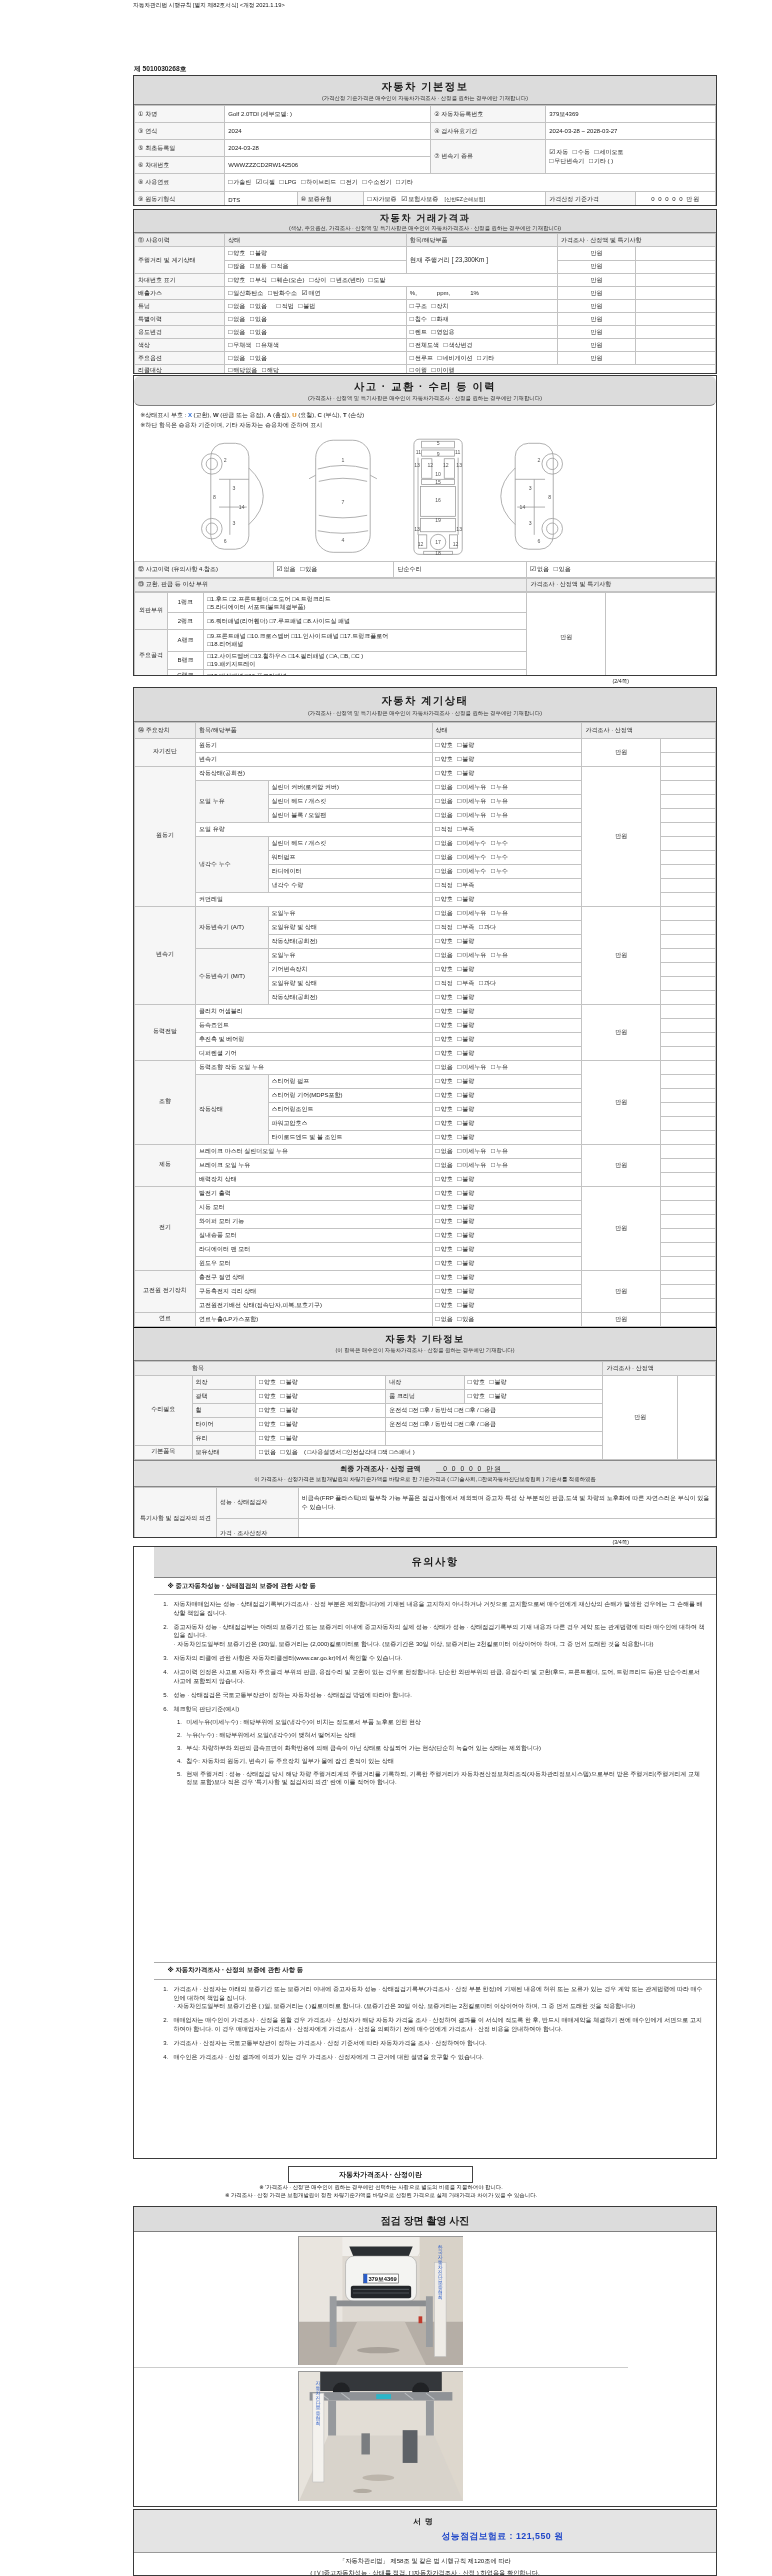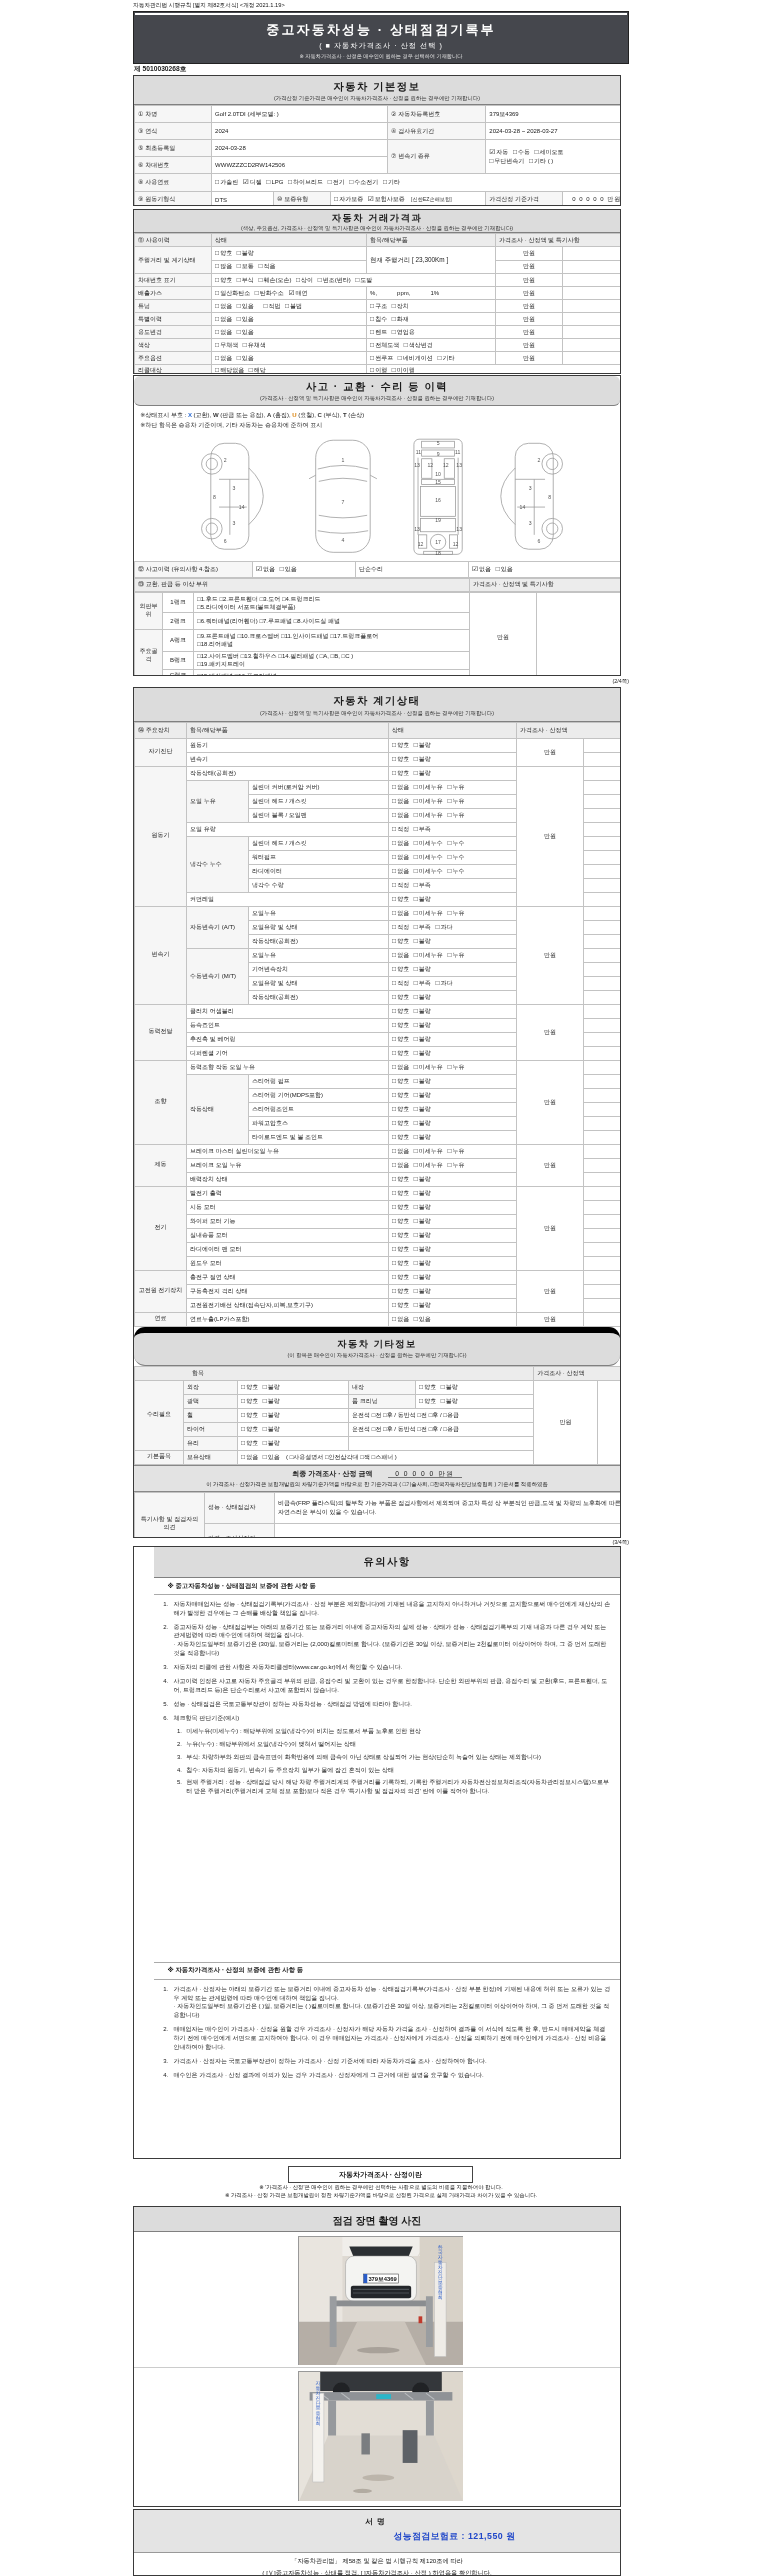--- a/index.html
+++ b/index.html
@@ -1,20 +1,20 @@
 <!DOCTYPE html>
 <html style="font-size:8.2px"><head>
 <meta charset="utf-8">
 <style>
   html,body{margin:0;padding:0;}
   body{width:773px;height:2576px;position:relative;background:#ffffff;overflow:hidden;
        font-family:"Liberation Sans","DejaVu Sans",sans-serif;color:#1a1a1a;}
   .doc{position:absolute;left:133px;top:0;width:496px;height:2576px;}
   .abs{position:absolute;box-sizing:border-box;}
-  .box{position:absolute;left:0;width:488px;border:1px solid #3a3a3a;background:#fff;box-sizing:border-box;overflow:hidden;}
+  .box{position:absolute;left:0;width:584px;border:1px solid #3a3a3a;background:#fff;box-sizing:border-box;overflow:hidden;}
   .band{background:#dcdcdc;border-bottom:0.5px solid #808080;text-align:center;overflow:hidden;}
   .band .bt{font-weight:bold;font-size:10.3px;letter-spacing:1.5px;margin-top:3.6px;}
   .band .bs{font-size:5.4px;color:#2e2e2e;margin-top:1.5px;}
   table{border-collapse:collapse;width:100%;table-layout:fixed;}
   td{border:0.5px solid #c3c3c3;font-size:6px;padding:0.5px 3.1px;overflow:hidden;white-space:nowrap;vertical-align:middle;}
   td.wrap{white-space:normal;line-height:1.35;}
   .lab{background:#f6f6f6;}
   .chead{background:#ececec;}
   .ctr{text-align:center;}
   .opt{margin-right:4.6px;white-space:nowrap;display:inline-block;}
@@ -46,26 +46,20 @@
           padding:3.6px 0 3.1px 13.4px;margin-top:6.2px;}
   .fee{font-size:8.8px;font-weight:bold;color:#2047c9;letter-spacing:0.5px;}
 </style>
 </head>
 <body>
 
 <div class="doc">
 
   <div class="topnote">자동차관리법 시행규칙 [별지 제82호서식] &lt;개정 2021.1.19&gt;</div>
 
-  <div class="dochead">
-    <div class="wline"></div>
-    <div class="t1">중고자동차성능 · 상태점검기록부</div>
-    <div class="t2">( ■ 자동차가격조사 · 산정 선택 )</div>
-    <div class="t3">※ 자동차가격조사 · 산정은 매수인이 원하는 경우 선택하여 기재합니다</div>
-  </div>
   <div class="docno">제 5010030268호</div>
 
   <div class="box" style="top:75px;height:131px;">
     <div class="band" style="height:28px;">
       <div class="bt">자동차 기본정보</div>
       <div class="bs">(가격산정 기준가격은 매수인이 자동차가격조사 · 산정을 원하는 경우에만 기재합니다)</div>
     </div>
     <table>
       <colgroup>
           <col style="width:77px">
@@ -634,21 +628,21 @@
           </tr>
           <tr style="height: 14px;">
             <td class="grpcell" rowspan="1">연료</td>
             <td colspan="2">연료누출(LP가스포함)</td>
             <td><span class="opt"><span class="bx">□</span><span class="lb">없음</span></span><span class="opt"><span class="bx">□</span><span class="lb">있음</span></span></td>
             <td class="pricecell" rowspan="1">만원</td>
             <td></td>
           </tr>
         </tbody>
     </table>
-    <div class="band" style="height:32px;border-top:6px solid #000000;border-radius:11px;">
+    <div class="band" style="height:32px;border-top:1px solid #000000;">
       <div class="bt" style="font-size:9.3px;margin-top:5.2px;">자동차 기타정보</div>
       <div class="bs">(이 항목은 매수인이 자동차가격조사 · 산정을 원하는 경우에만 기재합니다)</div>
     </div>
     <table>
       <colgroup>
           <col style="width:49px">
           <col style="width:54px">
           <col style="width:111px">
           <col style="width:67px">
           <col style="width:118px">

